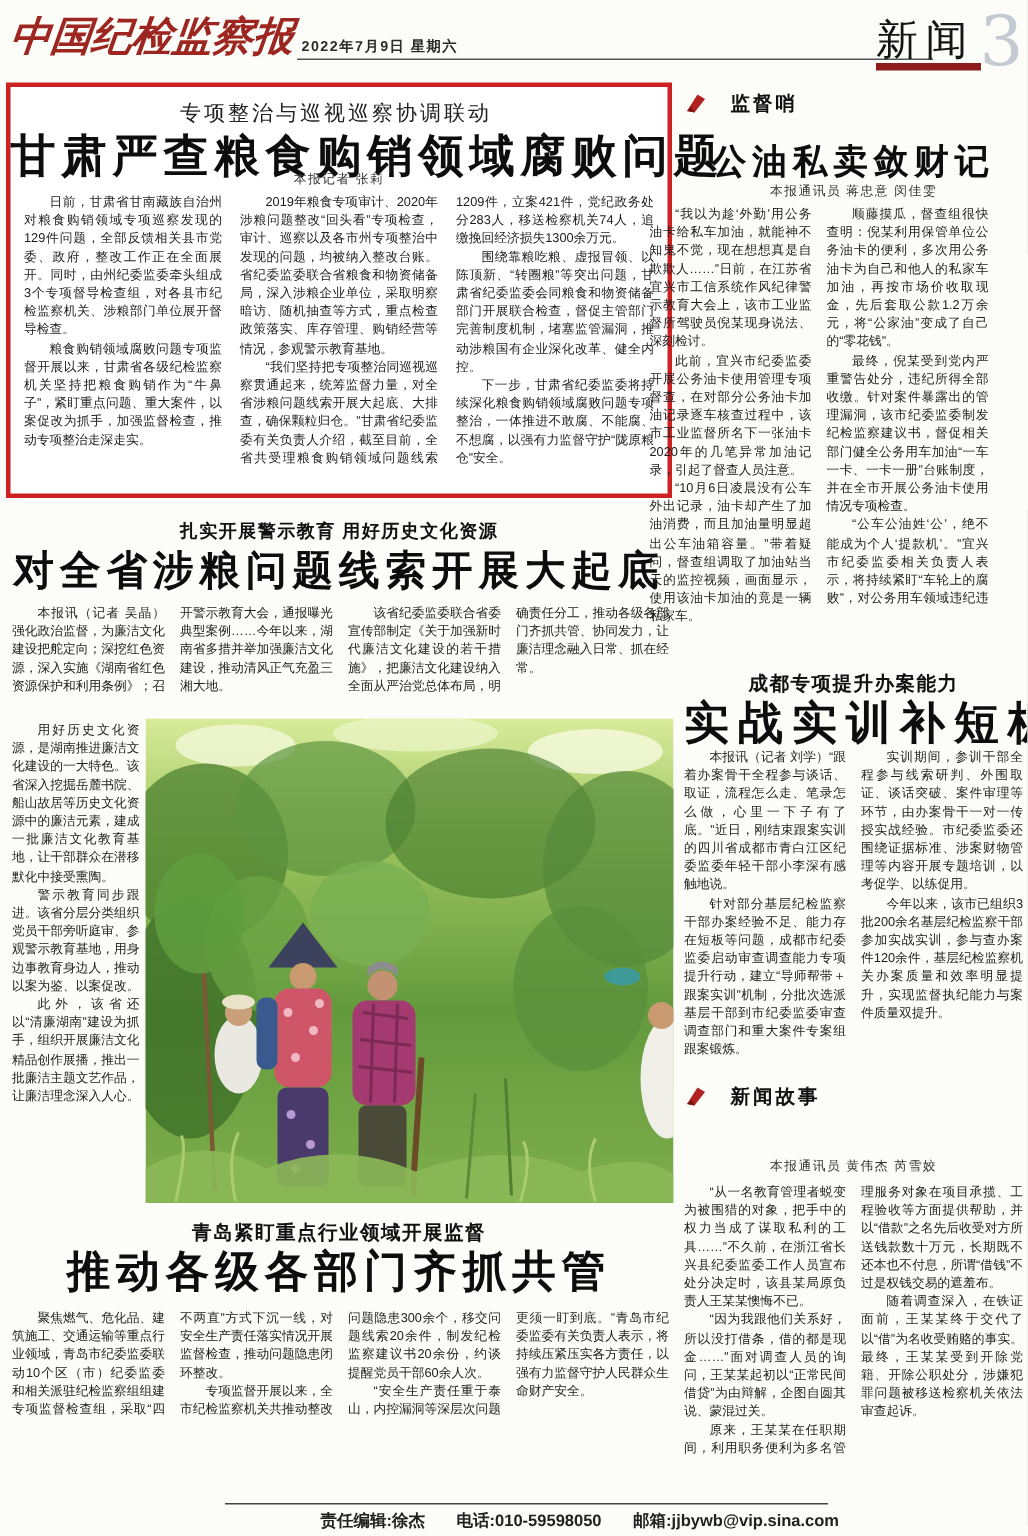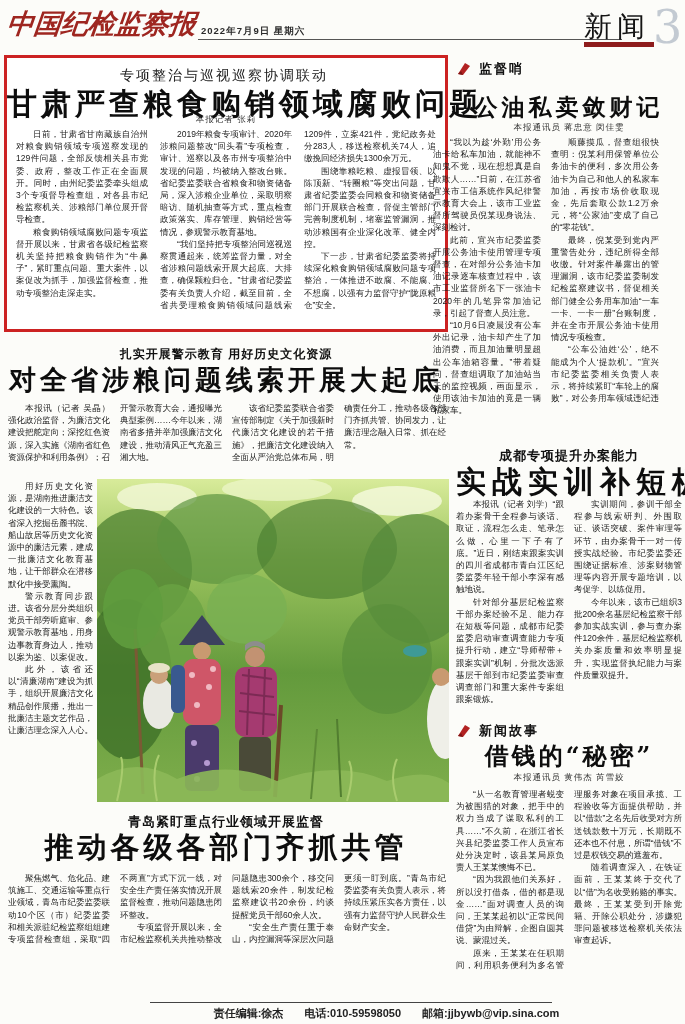--- a/index.html
+++ b/index.html
@@ -22,21 +22,21 @@
             text-align:center;white-space:nowrap;}
   .byline{font-size:8.5px;color:#333;text-align:center;letter-spacing:1px;}
   .bodytext{font-size:8.5px;line-height:12.2px;text-align:justify;color:#1c1c1c;overflow:hidden;}
   .bodytext p{margin:0;text-indent:2em;}
   .cols2{column-count:2;column-gap:10px;}
   .cols3{column-count:3;column-gap:12px;}
   .cols4{column-count:4;column-gap:10px;}
   
   .red-box{left:4px;top:55px;width:444px;height:277px;border:3px solid #cc2222;box-sizing:border-box;background:#fff;}
   
-  .sec-label{display:flex;align-items:center;gap:8px;font-size:13px;font-weight:bold;color:#111;letter-spacing:2px;}
+  .sec-label{display:flex;align-items:center;gap:16px;font-size:13px;font-weight:bold;color:#111;letter-spacing:2px;}
   .sec-label svg{display:block;}
   
   .footer-rule{left:150px;top:1002px;width:402px;height:1px;background:#444;}
   .footer-text{left:0;top:1006px;width:685px;text-align:center;font-size:11px;font-weight:bold;color:#222;padding-left:44px;}
   .footer-text span{margin:0 9px;}
 </style>
 </head>
 <body>
 
 <div id="page">
@@ -177,21 +177,20 @@
     <p>今年以来，该市已组织3批200余名基层纪检监察干部参加实战实训，参与查办案件120余件，基层纪检监察机关办案质量和效率明显提升，实现监督执纪能力与案件质量双提升。</p>
   </div>
 
   <div class="abs sec-label" style="left:457px;top:722px;">
     <svg width="14" height="14" viewBox="0 0 14 14">
       <polygon points="1,12 8,1 13,4 6,13" fill="#b22222"></polygon>
       <polygon points="1,12 4,9 6,13" fill="#7c1414"></polygon>
     </svg>
     <span>新闻故事</span>
   </div>
-  <div class="abs headline" style="left:456px;top:740px;width:226px;font-size:24px;letter-spacing:3px;">借钱的“秘密”</div>
   <div class="abs byline" style="left:456px;top:772px;width:226px;">本报通讯员 黄伟杰 芮雪姣</div>
   <div class="abs bodytext cols2" style="left:456px;top:788px;width:226px;height:210px;">
     <p>“从一名教育管理者蜕变为被围猎的对象，把手中的权力当成了谋取私利的工具……”不久前，在浙江省长兴县纪委监委工作人员宣布处分决定时，该县某局原负责人王某某懊悔不已。</p>
     <p>“因为我跟他们关系好，所以没打借条，借的都是现金……”面对调查人员的询问，王某某起初以“正常民间借贷”为由辩解，企图自圆其说、蒙混过关。</p>
     <p>原来，王某某在任职期间，利用职务便利为多名管理服务对象在项目承揽、工程验收等方面提供帮助，并以“借款”之名先后收受对方所送钱款数十万元，长期既不还本也不付息，所谓“借钱”不过是权钱交易的遮羞布。</p>
     <p>随着调查深入，在铁证面前，王某某终于交代了以“借”为名收受贿赂的事实。最终，王某某受到开除党籍、开除公职处分，涉嫌犯罪问题被移送检察机关依法审查起诉。</p>
   </div>
 
   <div class="abs footer-rule"></div>
   <div class="abs footer-text">

